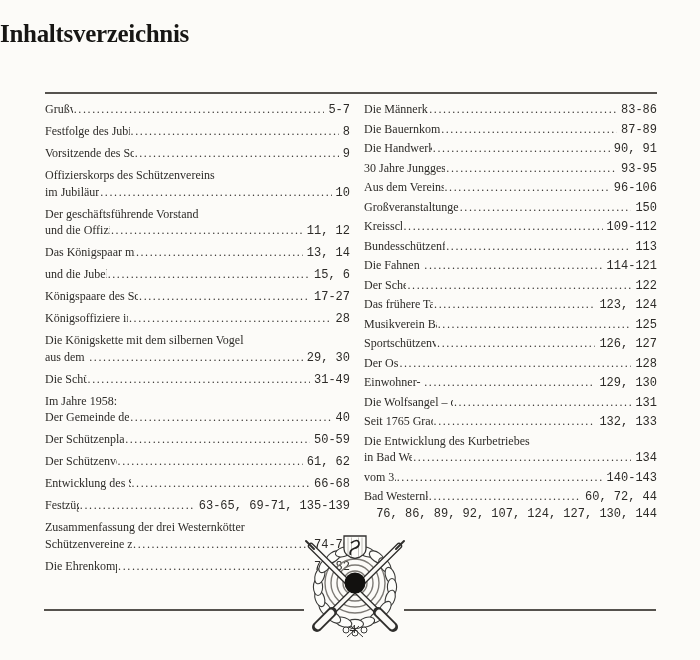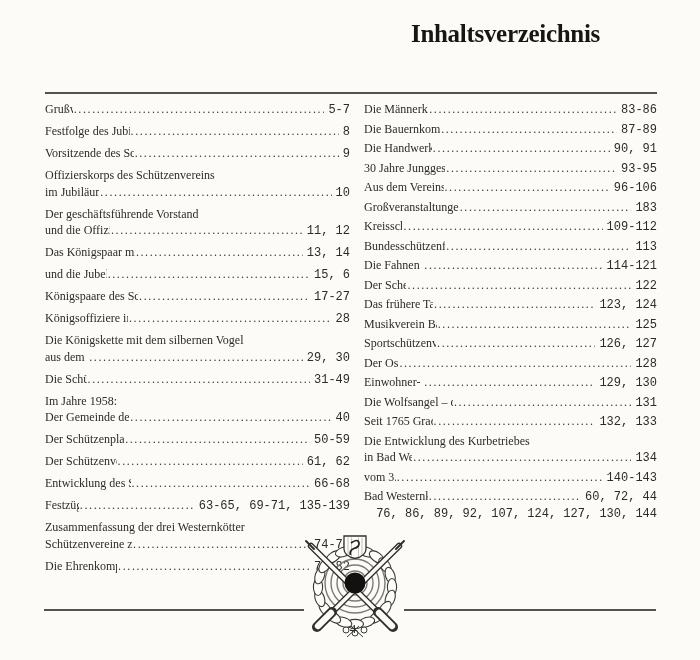--- a/index.html
+++ b/index.html
@@ -3,21 +3,21 @@
 <meta charset="utf-8">
 <style>
   html,body{margin:0;padding:0;}
   body{
     width:700px;height:660px;position:relative;overflow:hidden;
     background:#fcfbf8;
     font-family:"Liberation Serif","DejaVu Serif",serif;
     color:#2d2b28;
   }
   .page-title{
-    position:absolute;top:20px;left:0;width:600px;text-align:right;
+    position:absolute;top:20px;left:0;width:600px;text-align:left;
     font-size:25px;font-weight:bold;letter-spacing:-0.3px;color:#171614;margin:0;
   }
   .header-rule{
     position:absolute;left:45px;top:92px;width:612px;height:2px;background:#55524e;
   }
   .toc-wrap{
     position:absolute;left:45px;top:101px;width:612px;
     display:flex;justify-content:space-between;
   }
   .toc-col{display:block;}
@@ -230,21 +230,21 @@
         <div class="line">
           <span class="txt">Aus dem Vereinsleben seit 1828 – dies und das</span>
           <span class="leader"></span>
           <span class="pg">96-106</span>
         </div>
       </div>
       <div class="entry">
         <div class="line">
           <span class="txt">Großveranstaltungen – Jubiläen in Bad Westernkotten</span>
           <span class="leader"></span>
-          <span class="pg">183</span>
+          <span class="pg">150</span>
         </div>
       </div>
       <div class="entry">
         <div class="line">
           <span class="txt">Kreisschützenfeste</span>
           <span class="leader"></span>
           <span class="pg">109-112</span>
         </div>
       </div>
       <div class="entry">

